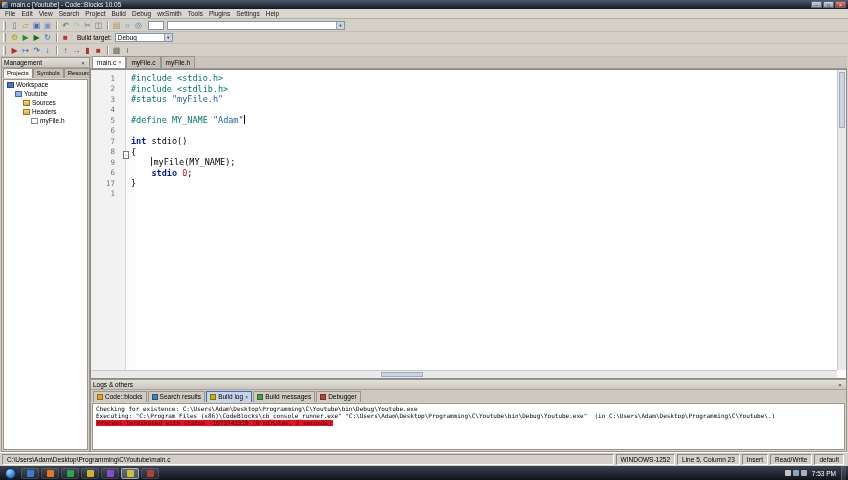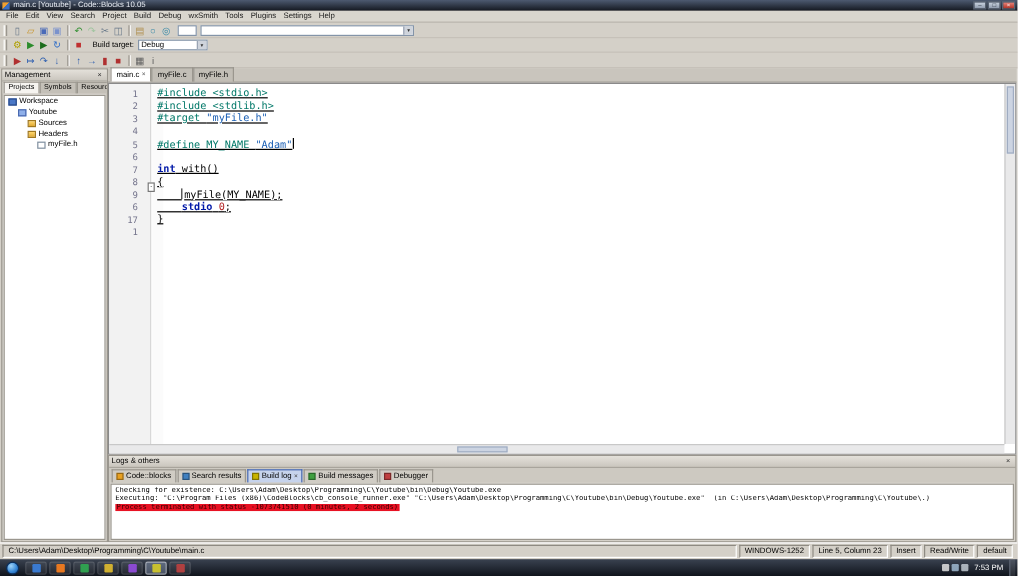--- a/index.html
+++ b/index.html
@@ -66,21 +66,21 @@
   .etab .tabx { font-size:5.5px; color:#555; }
   .code-wrap { flex:1; position:relative; background:#fff; border:1px solid #8a8a8a; overflow:hidden; }
   .gutter { position:absolute; left:0; top:0; bottom:8px; width:35px; background:#f2f2f2; border-right:1px solid #d8d8d8; }
   .foldcol { position:absolute; left:36px; top:0; bottom:8px; width:9px; background:#fbfbfb; }
   .code-lines { position:absolute; left:0; top:0; right:9px; bottom:8px; padding-top:3px; overflow:hidden;
                 font-family:"DejaVu Sans Mono",monospace; }
   .cl { height:10.5px; display:flex; align-items:center; }
   .ln { width:30px; text-align:right; padding-right:6px; font-size:7.5px; color:#74748c; flex:none; }
   .fold { width:10px; flex:none; text-align:center; }
   .foldbox { width:6px; height:6px; border:1px solid #777; background:#fff; font-size:5px; line-height:4px; text-align:center; margin:0 auto; color:#333; }
-  .ct { font-size:8.5px; line-height:10.5px; white-space:pre;text-decoration:underline; }
+  .ct { font-size:8.5px; line-height:10.5px; white-space:pre; }
   .tok.pl { color:#000; }
   .tok.pp { color:var(--c-preprocessor); }
   .tok.str { color:var(--c-string); }
   .tok.kw { color:var(--c-keyword); font-weight:bold; }
   .tok.num { color:var(--c-number); }
   .tok.caret { display:inline-block; width:0; border-left:1px solid #000; height:9px; vertical-align:-1px; }
   .tok.ibeam { display:inline-block; width:0; border-left:1px solid #333; height:9px; vertical-align:-1px; margin-right:1px; }
   .vscroll { position:absolute; right:0; top:0; bottom:8px; width:9px; background:#e9e9ea; border-left:1px solid #c8c8c8; }
   .vthumb { position:absolute; left:1px; right:1px; top:2px; height:56px; background:#ccd4e2; border:1px solid #9facc2; }
   .hscroll { position:absolute; left:0; right:9px; bottom:0; height:8px; background:#e9e9ea; border-top:1px solid #c8c8c8; }
@@ -256,41 +256,41 @@
           <span class="ct"><span class="tok pp">#include &lt;stdio.h&gt;</span></span>
         </div>
         <div class="cl">
           <span class="ln">2</span>
           <span class="fold"></span>
           <span class="ct"><span class="tok pp">#include &lt;stdlib.h&gt;</span></span>
         </div>
         <div class="cl">
           <span class="ln">3</span>
           <span class="fold"></span>
-          <span class="ct"><span class="tok pp">#target </span><span class="tok str">"myFile.h"</span></span>
+          <span class="ct"><span class="tok pp">#status </span><span class="tok str">"myFile.h"</span></span>
         </div>
         <div class="cl">
           <span class="ln">4</span>
           <span class="fold"></span>
           <span class="ct"></span>
         </div>
         <div class="cl">
           <span class="ln">5</span>
           <span class="fold"></span>
           <span class="ct"><span class="tok pp">#define MY_NAME </span><span class="tok str">"Adam"</span><span class="tok caret"></span></span>
         </div>
         <div class="cl">
           <span class="ln">6</span>
           <span class="fold"></span>
           <span class="ct"></span>
         </div>
         <div class="cl">
           <span class="ln">7</span>
           <span class="fold"></span>
-          <span class="ct"><span class="tok kw">int</span><span class="tok pl"> with()</span></span>
+          <span class="ct"><span class="tok kw">int</span><span class="tok pl"> stdio()</span></span>
         </div>
         <div class="cl">
           <span class="ln">8</span>
           <span class="fold"><span class="foldbox">-</span></span>
           <span class="ct"><span class="tok pl">{</span></span>
         </div>
         <div class="cl">
           <span class="ln">9</span>
           <span class="fold"></span>
           <span class="ct"><span class="tok pl">    </span><span class="tok ibeam"></span><span class="tok pl">myFile(MY_NAME);</span></span>

